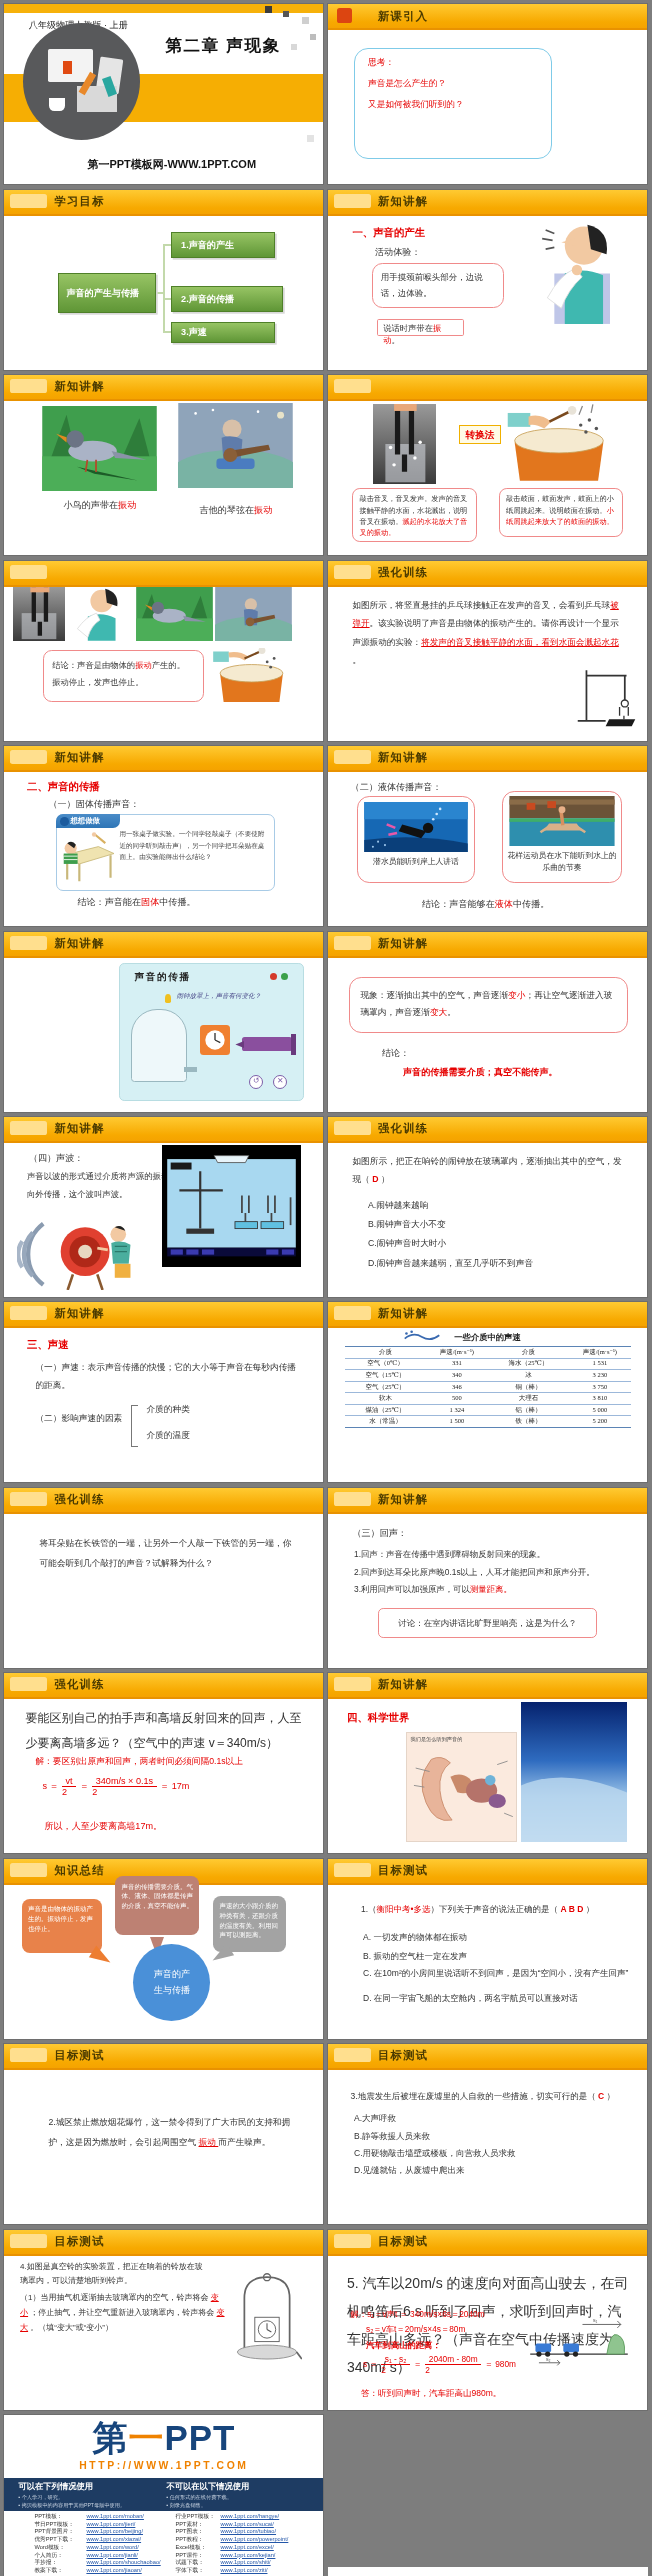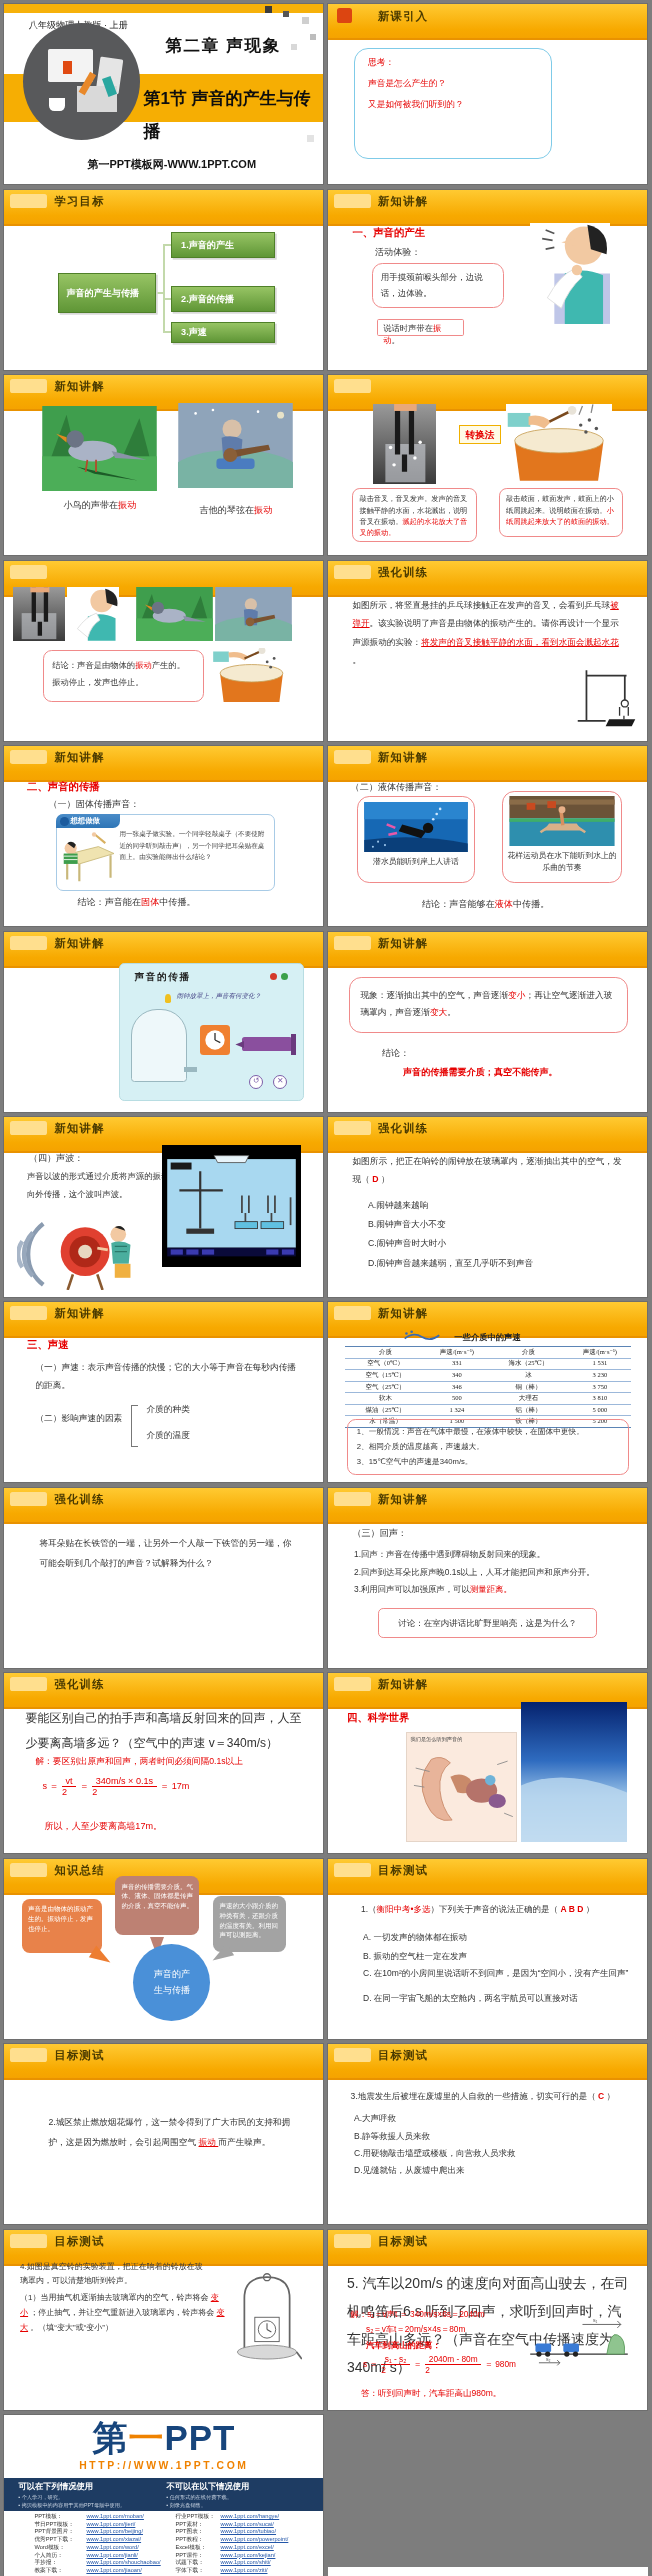--- a/index.html
+++ b/index.html
@@ -1,20 +1,20 @@
 <!DOCTYPE html>
 <html style="font-size:14px"><head>
 <meta charset="utf-8">
 <style>
 *{box-sizing:border-box}
 html,body{margin:0;padding:0}
 body{width:653px;background:#7d7d7d;font-family:"Liberation Sans","DejaVu Sans",sans-serif}
 #board{position:relative;width:653px;height:2576px;overflow:hidden;background:#7d7d7d}
 .sl{position:absolute;width:319px;height:180px;background:#fff;overflow:hidden;outline:0.9px solid #6e6e6e}
-.hd{position:relative;height:36px;background:linear-gradient(180deg,#ffca32 0%,#f7a900 75%,#f5a300 100%);border-bottom:2.6px solid #e99200}
+.hd{position:relative;height:26px;background:linear-gradient(180deg,#ffca32 0%,#f7a900 75%,#f5a300 100%);border-bottom:2.6px solid #e99200}
 .chip{position:absolute;left:6.1px;top:3.5px;width:37px;height:14px;background:#ffdf8e;border-radius:2.6px}
 .chip.r{width:15.7px;height:15px;left:8.7px;background:#dc4511}
 .hti{position:absolute;left:50px;top:4.4px;font-size:11.3px;color:#4a3a00;font-weight:bold;letter-spacing:1.3px;line-height:14px;white-space:nowrap}
 .t{position:absolute;color:#333;font-size:8.7px;line-height:1.9}
 .rd{color:#e60000}
 .ru{color:#e60000;text-decoration:underline}
 .bd{font-weight:bold}
 .bx{position:absolute;border:0.9px solid #f08a8a;color:#333}
 .gbox{position:absolute;background:linear-gradient(180deg,#97c464,#5f9636);border:0.9px solid #4f8029;color:#fff;font-weight:bold;box-shadow:1.7px 1.7px 0 #d8d8d8;padding-left:8.7px;font-size:9.1px}
 .gline{position:absolute;background:#c3d9ab}
@@ -55,21 +55,20 @@
   <span class="pxl" style="left:261px;top:1.7px;width:7px;height:7px;background:#3c3c3c"></span>
   <span class="pxl" style="left:279px;top:7px;width:6.1px;height:6.1px;background:#555"></span>
   <span class="pxl" style="left:298px;top:12.2px;width:7px;height:7px;background:#cfcfcf"></span>
   <span class="pxl" style="left:306px;top:30px;width:6.1px;height:6.1px;background:#bdbdbd"></span>
   <span class="pxl" style="left:287px;top:40px;width:6.1px;height:6.1px;background:#d8d8d8"></span>
   <span class="pxl" style="left:303px;top:131px;width:7px;height:7px;background:#e3e3e3"></span>
   <span class="pxl" style="left:78px;top:104px;width:6.1px;height:6.1px;background:#e0e0e0"></span>
   <div class="t" style="left:24.4px;top:13px;font-size:9.1px;color:#222">八年级物理人教版 · 上册</div>
   <div class="t bd" style="left:161px;top:26px;font-size:16.5px;color:#111;letter-spacing:1.7px">第二章  声现象</div>
   <div style="position:absolute;left:0;top:70px;width:319px;height:48px;background:#f6ae03"></div>
-  <div class="t bd" style="left:139px;top:79px;font-size:17px;color:#0e0e0e">第1节 声音的产生与传播</div>
   <div style="position:absolute;left:19px;top:19px;width:117px;height:117px;border-radius:50%;background:#58595b;overflow:hidden">
     <span style="position:absolute;left:24.4px;top:26px;width:45px;height:33px;background:#f3f3f3;border-radius:1.7px"></span>
     <span style="position:absolute;left:40px;top:38px;width:8.7px;height:12.2px;background:#e04a12"></span>
     <span style="position:absolute;left:75px;top:35px;width:22.6px;height:35px;background:#e5e5e5;border-radius:1.7px;transform:rotate(8deg)"></span>
     <span style="position:absolute;left:54px;top:63px;width:40px;height:26px;background:#d9d9d9"></span>
     <span style="position:absolute;left:61px;top:49px;width:7px;height:22.6px;background:#e8882a;transform:rotate(30deg)"></span>
     <span style="position:absolute;left:82px;top:54px;width:8.7px;height:19px;background:#2aa7a0;transform:rotate(-20deg)"></span>
     <span style="position:absolute;left:26px;top:75px;width:15.7px;height:12.2px;background:#fff;border-radius:0 0 5.2px 5.2px"></span>
   </div>
   <div class="t bd" style="left:83px;top:150px;font-size:11px;color:#151515">第一PPT模板网-WWW.1PPT.COM</div>
@@ -91,21 +90,21 @@
         <i class="chip"></i>
         <b class="hti">学习目标</b>
       </div>
   <div class="gline" style="left:159px;top:54px;width:1.7px;height:89px"></div>
   <div class="gline" style="left:151px;top:102px;width:8.7px;height:1.7px"></div>
   <div class="gline" style="left:159px;top:54px;width:8.7px;height:1.7px"></div>
   <div class="gline" style="left:159px;top:108px;width:8.7px;height:1.7px"></div>
   <div class="gline" style="left:159px;top:141px;width:8.7px;height:1.7px"></div>
   <div class="gbox" style="left:54px;top:83px;width:98px;height:40px;line-height:38px;padding-left:7px">声音的产生与传播</div>
   <div class="gbox" style="left:167px;top:42px;width:104px;height:26px;line-height:24.4px">1.声音的产生</div>
-  <div class="gbox" style="left:167px;top:96px;width:104px;height:26px;line-height:24.4px">2.声音的传播</div>
+  <div class="gbox" style="left:167px;top:96px;width:112px;height:26px;line-height:24.4px">2.声音的传播</div>
   <div class="gbox" style="left:167px;top:132px;width:104px;height:21px;line-height:19px">3.声速</div>
 </section>
 
 <section class="sl" style="left:328px;top:190px">
   <div class="hd">
         <i class="chip"></i>
         <b class="hti">新知讲解</b>
       </div>
   <div class="t rd bd" style="left:24.4px;top:33px;font-size:10.4px">一、声音的产生</div>
   <div class="t" style="left:47px;top:54px;font-size:9.1px">活动体验：</div>
@@ -502,25 +501,20 @@
             <td>5 000</td>
           </tr>
     <tr class="lrow">
             <td>水（常温）</td>
             <td>1 500</td>
             <td>铁（棒）</td>
             <td>5 200</td>
           </tr>
   </tbody>
       </table>
-  <div class="bx" style="left:19px;top:117px;width:282px;height:56px;border-radius:8.7px;padding:4.4px 8.7px;font-size:7.7px;line-height:1.95">
-    <div>1、一般情况：声音在气体中最慢，在液体中较快，在固体中更快。</div>
-    <div>2、相同介质的温度越高，声速越大。</div>
-    <div>3、15℃空气中的声速是340m/s。</div>
-  </div>
 </section>
 
 <section class="sl" style="left:4.4px;top:1488px">
   <div class="hd">
         <i class="chip"></i>
         <b class="hti">强化训练</b>
       </div>
   <div class="t" style="left:35px;top:45px;width:256px;font-size:8.7px;line-height:2.3">将耳朵贴在长铁管的一端，让另外一个人敲一下铁管的另一端，你可能会听到几个敲打的声音？试解释为什么？</div>
 </section>
 

